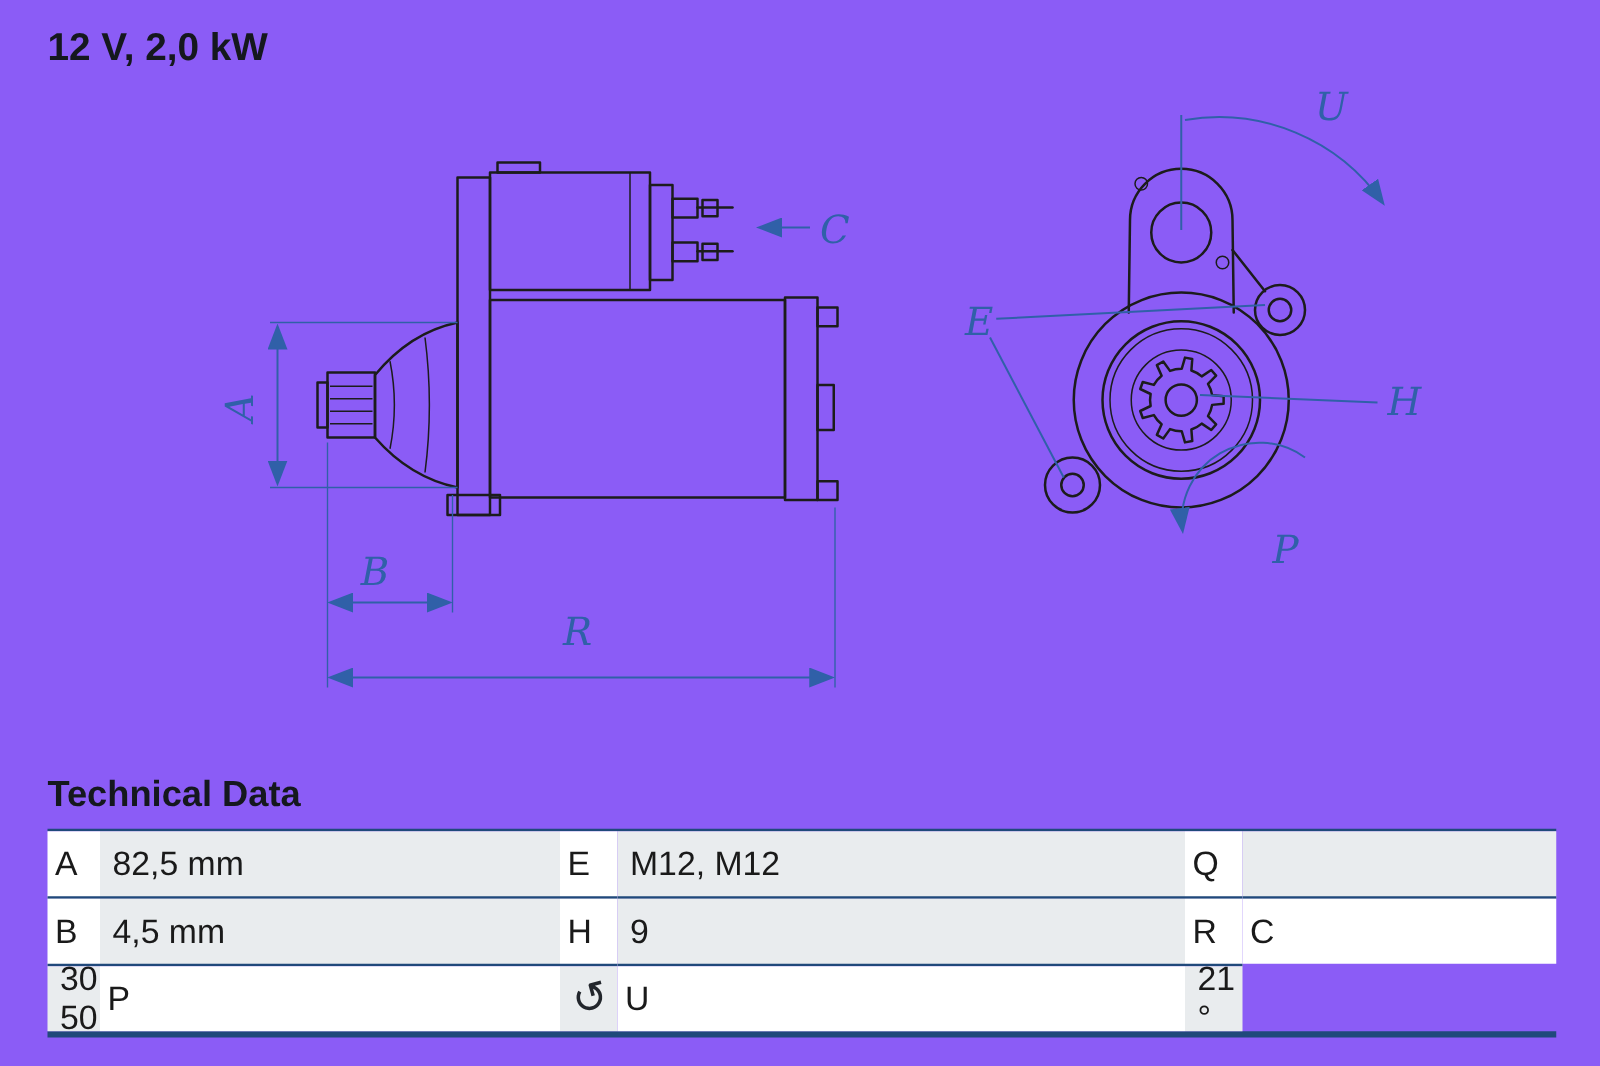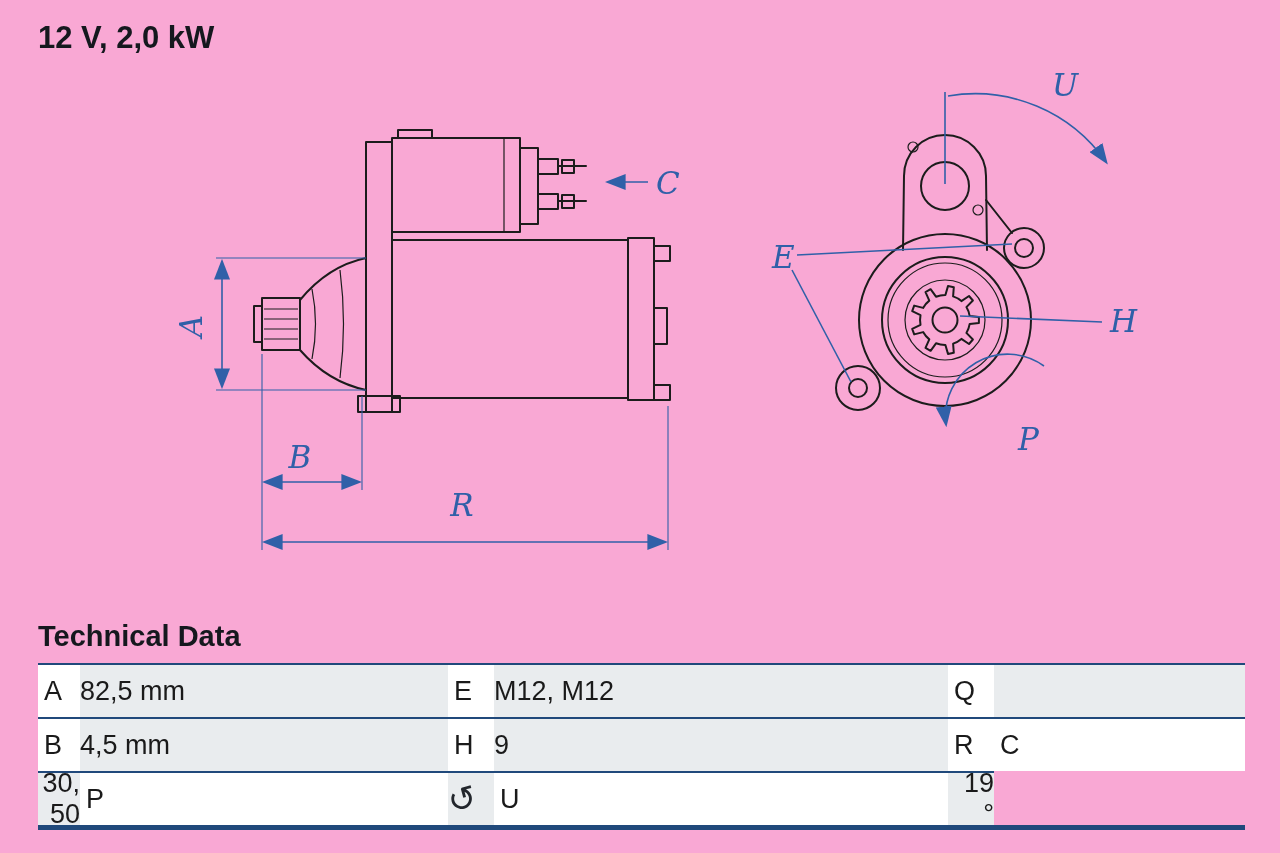--- a/index.html
+++ b/index.html
@@ -1,31 +1,31 @@
 <!DOCTYPE html>
 <html><head>
 <meta charset="utf-8">
 <style>
   html,body{margin:0;padding:0;background:#fff;}
   body{width:1280px;height:853px;overflow:hidden;font-family:"Liberation Sans",sans-serif;color:#1a1a1a;}
-  .page{position:relative;width:1280px;height:853px;background:#f9a8d4;}
+  .page{position:relative;width:1280px;height:853px;background:#8b5cf6;}
   .title{position:absolute;left:38px;top:20px;font-size:31px;font-weight:bold;color:#15181e;}
   svg.drawing{position:absolute;left:0;top:58px;}
   .blk{stroke:#1c1c1c;stroke-width:2;fill:none;stroke-linejoin:round;stroke-linecap:round;}
   .blk-thin{stroke:#1c1c1c;stroke-width:1.2;fill:none;}
   .dim{stroke:#3060a8;stroke-width:1.6;fill:none;}
   .ext{stroke:#3060a8;stroke-width:1.1;fill:none;}
   .lbl{font-family:"DejaVu Serif",serif;font-style:italic;font-size:31px;fill:#3060a8;stroke:none;}
   .tech{position:absolute;left:38px;top:620px;width:1207px;}
   .tech-heading{font-size:29px;font-weight:bold;color:#15181e;margin:0 0 10px 0;}
   .grid{display:grid;grid-template-columns:42px 368px 46px 454px 46px 1fr;border-top:2px solid #20497b;border-bottom:5px solid #20497b;}
   .cell{height:52px;display:flex;align-items:center;font-size:27px;color:#1a1a1a;}
   .rowline{border-bottom:2px solid #20497b;}
   .key{padding-left:6px;background:#ffffff;}
-  .val{background:#e9ecee;text-align:right;}
+  .val{padding-left:10px;background:#e9ecee;}
   .rot-icon{font-size:34px;line-height:1;display:inline-block;transform:rotate(-15deg);color:#22262c;}
 </style>
 </head>
 <body>
 
 <div class="page">
 
   <div class="title">12 V, 2,0 kW</div>
 
   <svg class="drawing" width="1280" height="512" viewBox="0 0 1280 512">
@@ -174,17 +174,17 @@
       <div class="cell val rowline">9</div>
       <div class="cell key rowline">R</div>
 
       <div class="cell key">C</div>
       <div class="cell val">30, 50</div>
       <div class="cell key">P</div>
       <div class="cell val">
         <span class="rot-icon">↺</span>
       </div>
       <div class="cell key">U</div>
-      <div class="cell val">19 °</div>
+      <div class="cell val">21 °</div>
     </div>
   </div>
 
 </div>
 
 </body></html>

